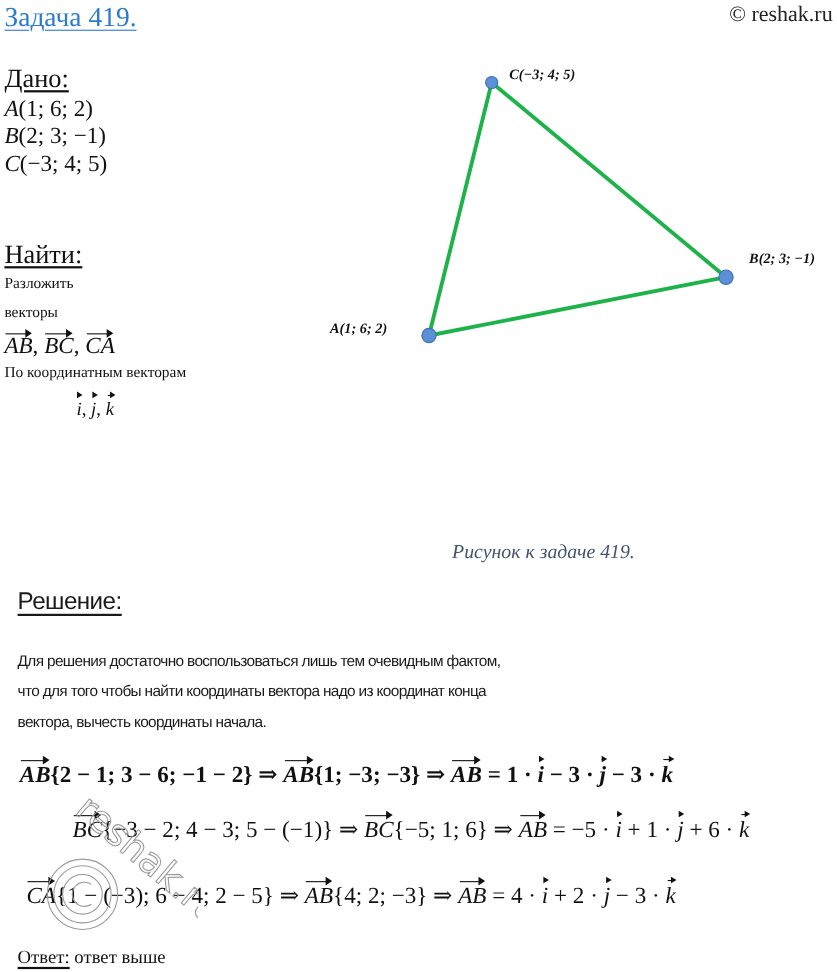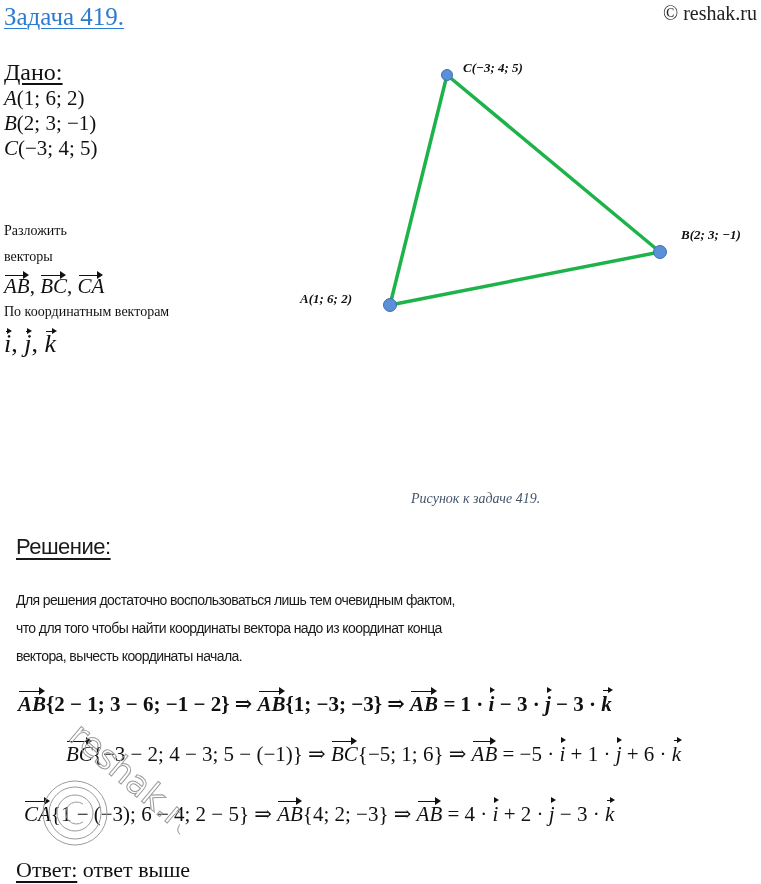--- a/index.html
+++ b/index.html
@@ -14,51 +14,52 @@
   .plain { font-size: 14px; line-height: 26px; white-space: nowrap; }
   .vec { position: relative; display: inline-block; font-style: italic; }
   .vec::before { content: ""; position: absolute; left: 1px; right: 3px; top: 1px; height: 1px; background: #111; }
   .vec::after { content: ""; position: absolute; right: 1px; top: -3px; width: 0; height: 0;
                 border-left: 6px solid #111; border-top: 4px solid transparent; border-bottom: 4px solid transparent; }
   .vec-s { position: relative; display: inline-block; font-style: italic; }
   .vec-s::before { content: ""; position: absolute; left: 2px; right: 1px; top: 0px; height: 1px; background: #111; }
   .vec-s::after { content: ""; position: absolute; right: -1px; top: -3px; width: 0; height: 0;
                 border-left: 5px solid #111; border-top: 3px solid transparent; border-bottom: 3px solid transparent; }
   .pt-label { font-size: 13px; font-weight: bold; font-style: italic; white-space: nowrap; line-height: 16px; }
-  .caption { font-size: 14px; font-style: italic; color: #44546a; white-space: nowrap; }
+  .caption { font-size: 18px; font-style: italic; color: #44546a; white-space: nowrap; }
   .body-text { font-family: "Liberation Sans", "DejaVu Sans", sans-serif; font-size: 14px; line-height: 28px; color: #1a1a1a; letter-spacing: -0.6px; }
   .sol-head { font-family: "Liberation Sans", "DejaVu Sans", sans-serif; font-size: 22px; text-decoration: underline; text-underline-offset: 4px; color: #1a1a1a; letter-spacing: -0.5px; }
   .formula { font-family: "Liberation Serif", "DejaVu Serif", serif; font-size: 21px; line-height: 28px; white-space: nowrap; color: #111; }
-  .answer { font-size: 22px; line-height: 28px; white-space: nowrap; }
+  .answer { font-size: 17px; line-height: 28px; white-space: nowrap; }
   .answer .lbl { text-decoration: underline; text-underline-offset: 4px; text-decoration-thickness: 2px; }
   .watermark { left: 20px; top: 718px; width: 160px; height: 130px; pointer-events: none; }
 </style>
 </head>
 <body>
 
 <div class="abs title-link">Задача 419.</div>
 <div class="abs copyright">© reshak.ru</div>
 
 <div class="abs" style="left:4px; top:58px;">
   <div class="sec-head">Дано:</div>
   <div class="math-line"><span class="mi">A</span><span>(1; 6; 2)</span></div>
   <div class="math-line"><span class="mi">B</span><span>(2; 3; −1)</span></div>
   <div class="math-line"><span class="mi">C</span><span>(−3; 4; 5)</span></div>
 </div>
 
 <div class="abs" style="left:4px; top:218px;">
+  <div class="sec-head">Найти:</div>
   <div class="plain">Разложить</div>
   <div class="plain">векторы</div>
   <div class="math-line" style="padding-top:4px;">
     <span class="vec">AB</span>,
     <span class="vec">BC</span>,
     <span class="vec">CA</span>
   </div>
   <div class="plain">По координатным векторам</div>
-  <div class="math-line" style="padding-top:6px; font-size:26px;">
+  <div class="math-line" style="padding-top:6px; font-size:17px;text-align:center;">
     <span class="vec-s">i</span>,
     <span class="vec-s">j</span>,
     <span class="vec-s">k</span>
   </div>
 </div>
 
 <svg class="abs" style="left:0; top:0;" width="761" height="520">
   <polygon points="390,305 660,252 447,75" fill="none" stroke="#1db34a" stroke-width="3.5" stroke-linejoin="round"></polygon>
   <circle cx="390" cy="305" r="6.5" fill="#5b8fd6" stroke="#3f6fb5" stroke-width="1"></circle>
   <circle cx="660" cy="252" r="6.5" fill="#5b8fd6" stroke="#3f6fb5" stroke-width="1"></circle>

